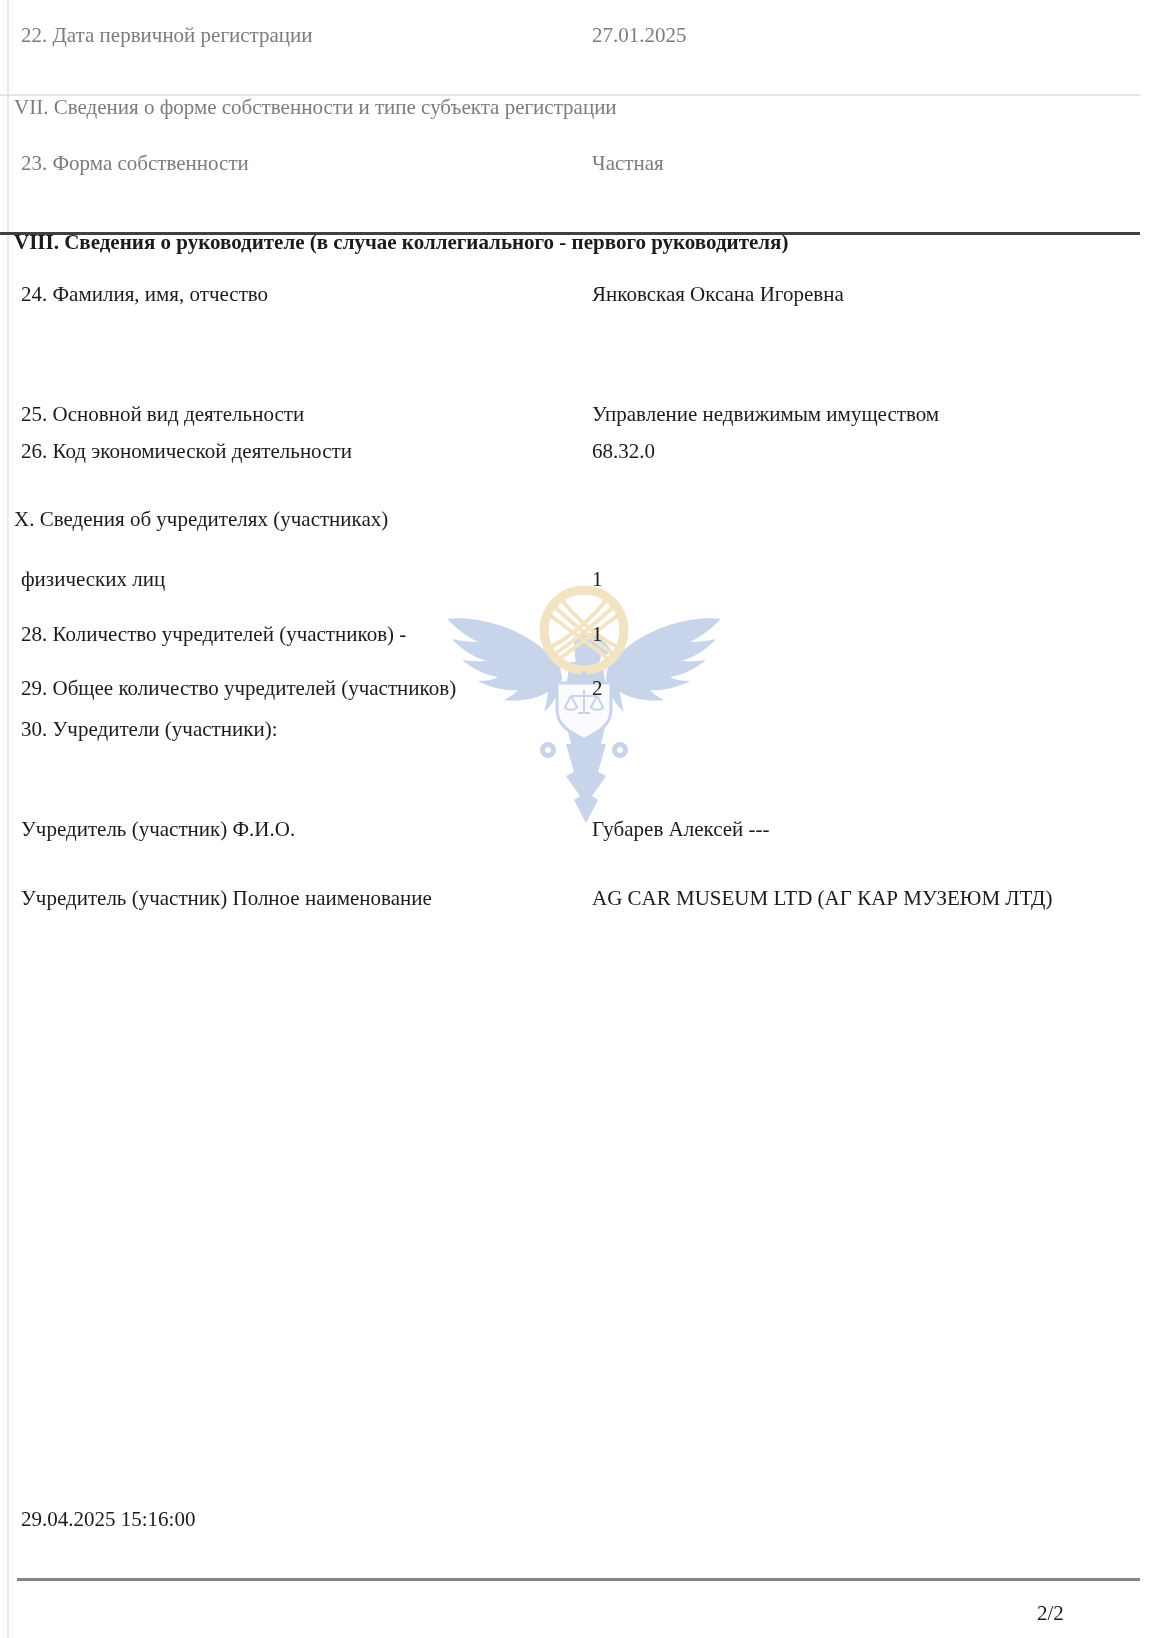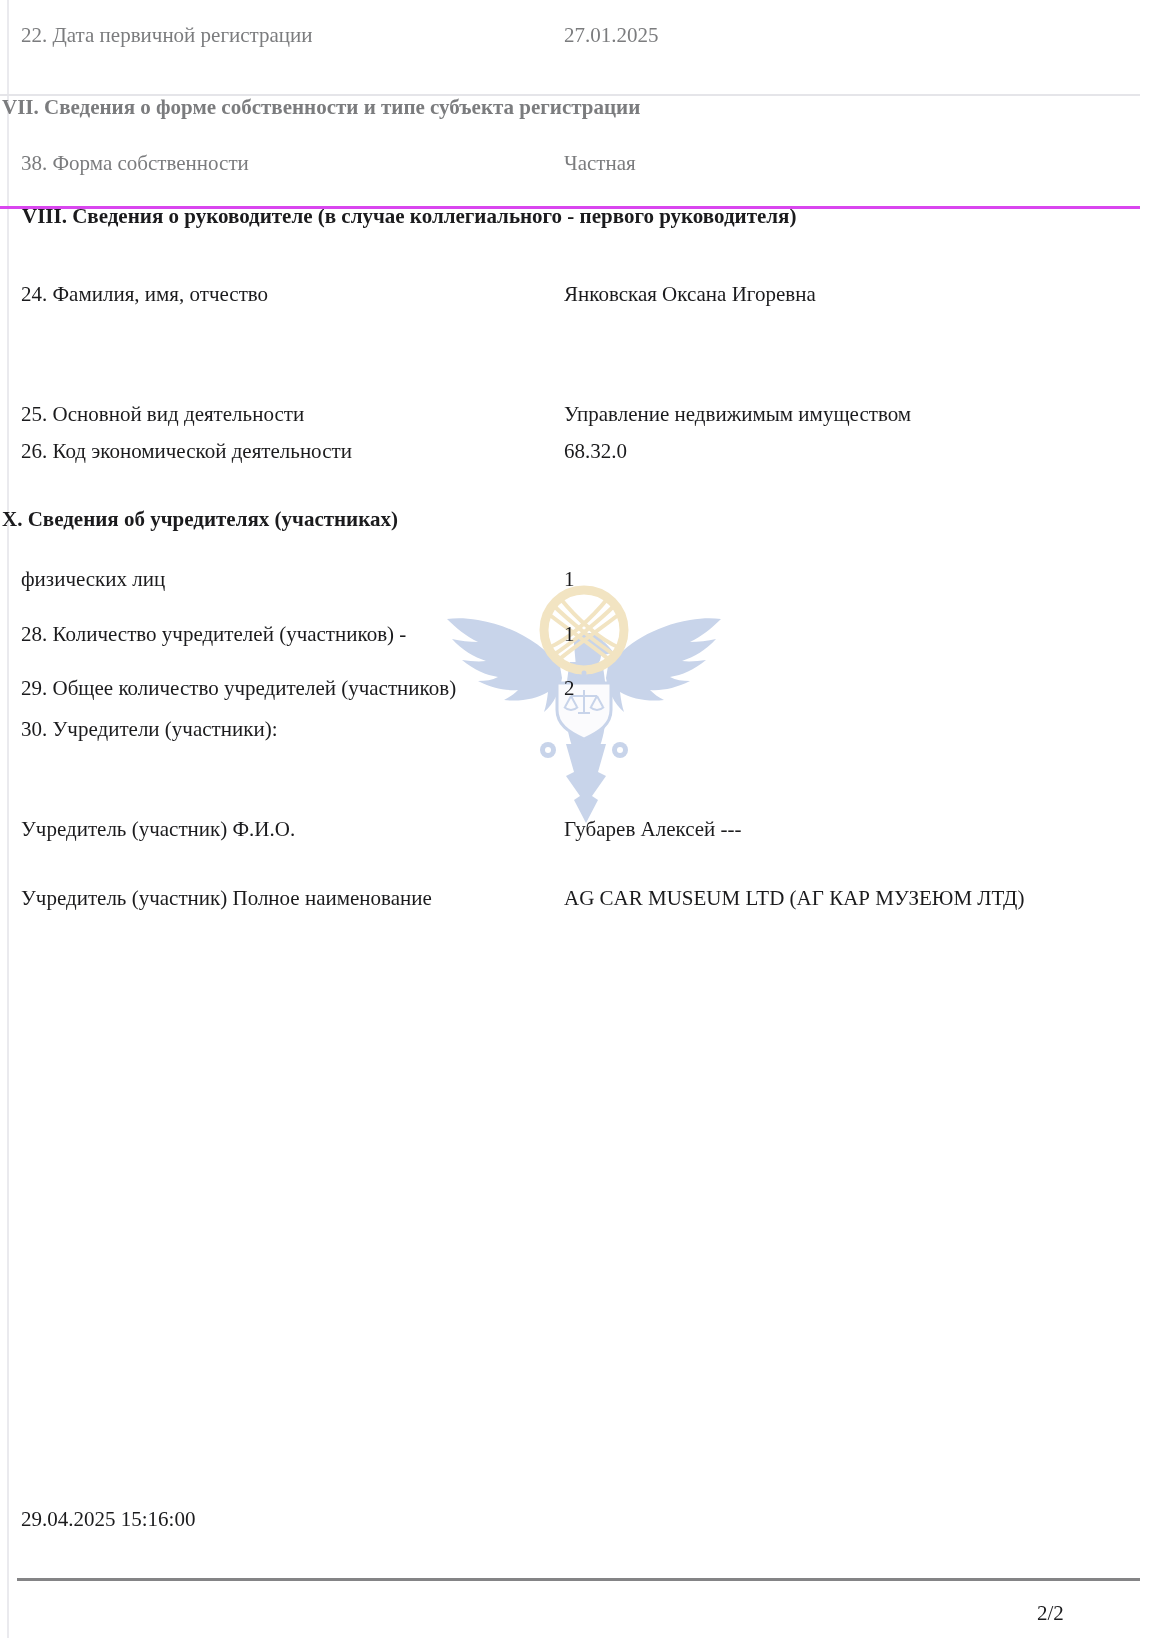--- a/index.html
+++ b/index.html
@@ -12,27 +12,27 @@
     color:#1b1b1d;
     overflow:hidden;
   }
   .left-border {
     position:absolute; left:7px; top:0; bottom:0; width:2px;
     background:#eaeaee;
   }
   .hline { position:absolute; left:0; right:0; height:2px; background:#e5e5e9; }
   .row { position:absolute; left:0; width:100%; line-height:24px; z-index:2; }
   .lbl { position:absolute; left:21px; white-space:nowrap; }
-  .val { position:absolute; left:564px; white-space:nowrap; }
-  .sec { position:absolute; left:2px; font-weight:700; white-space:nowrap; line-height:24px; z-index:2; }
+  .val { position:absolute; left:592px; white-space:nowrap; }
+  .sec { position:absolute; left:14px; font-weight:400; white-space:nowrap; line-height:24px; z-index:2; }
   .gray, .gray .lbl, .gray .val { color:#7b7c7e; }
   .pagebreak {
-    position:absolute; left:0; right:0; top:206px;
-    border-top:3px solid #d946ef;
-    height:26px; overflow:hidden; z-index:2;padding-left:8px;
+    position:absolute; left:0; right:0; top:232px;
+    border-top:3px solid #404040;
+    height:26px; overflow:hidden; z-index:2;
   }
   .sec-clipped {
     margin-top:-5px; margin-left:14px;
     font-weight:700; white-space:nowrap; line-height:24px;
   }
   .watermark { position:absolute; left:440px; top:582px; z-index:1; }
   .footer-line {
     position:absolute; top:1578px; left:17px; width:1150px; height:3px;
     background:#848486;
   }
@@ -49,21 +49,21 @@
   <div class="row gray" style="top:23px">
     <div class="lbl">22. Дата первичной регистрации</div>
     <div class="val">27.01.2025</div>
   </div>
 
   <div class="hline" style="top:94px"></div>
 
   <div class="sec gray" style="top:95px">VII. Сведения о форме собственности и типе субъекта регистрации</div>
 
   <div class="row gray" style="top:151px">
-    <div class="lbl">38. Форма собственности</div>
+    <div class="lbl">23. Форма собственности</div>
     <div class="val">Частная</div>
   </div>
 
   <div class="pagebreak">
     <div class="sec-clipped">VIII. Сведения о руководителе (в случае коллегиального - первого руководителя)</div>
   </div>
 
   <div class="row" style="top:282px">
     <div class="lbl">24. Фамилия, имя, отчество</div>
     <div class="val">Янковская Оксана Игоревна</div>

